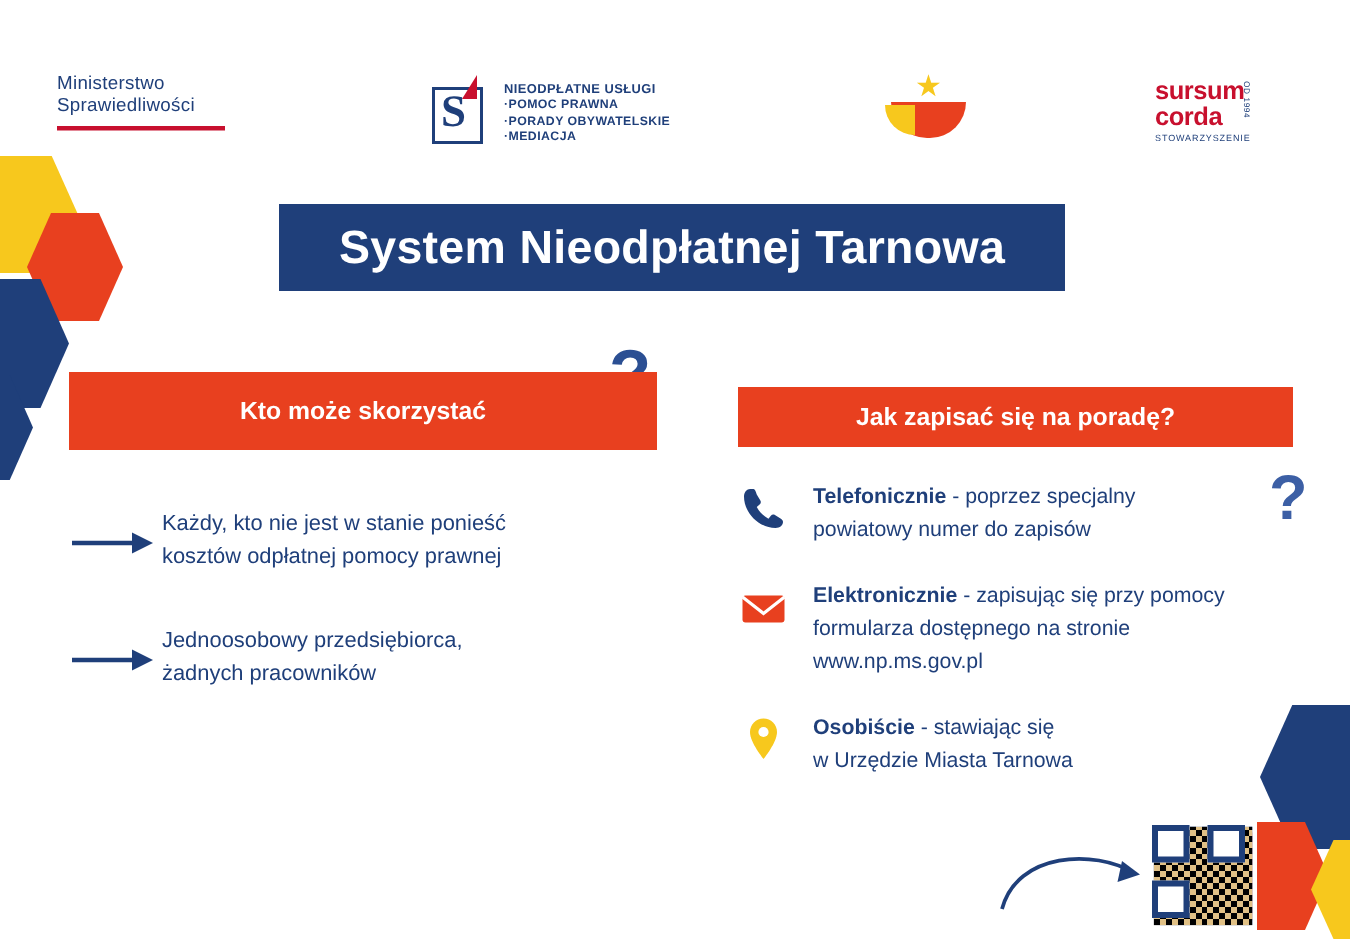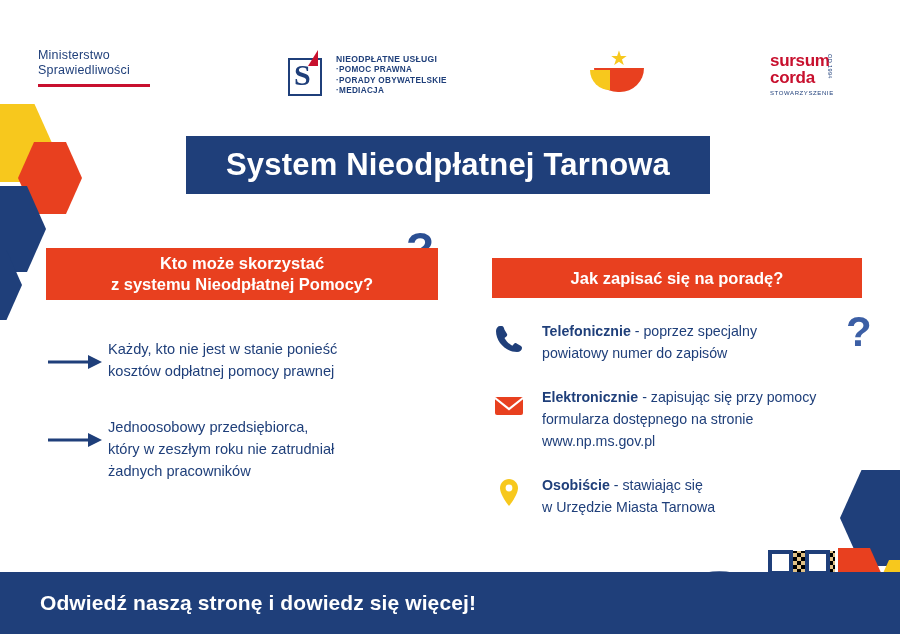--- a/index.html
+++ b/index.html
@@ -386,21 +386,20 @@
 
   <div class="title-bar">
     <span class="title">System Nieodpłatnej Tarnowa</span>
   </div>
 
   <div class="qmark qmark-left">?</div>
 
   <div class="sec-head sec-left">
     <div class="h-txt">
       <div>Kto może skorzystać</div>
-      <div>z systemu Nieodpłatnej Pomocy?</div>
     </div>
   </div>
 
   <div class="left-items">
 
     <div class="left-item">
       <div class="arrow-icon">
         <svg width="58" height="20" viewBox="0 0 58 20">
           <line x1="2" y1="10" x2="44" y2="10" stroke="#1f3f7a" stroke-width="3"></line>
           <polygon points="42,3 56,10 42,17" fill="#1f3f7a"></polygon>
@@ -414,21 +413,20 @@
 
     <div class="left-item">
       <div class="arrow-icon">
         <svg width="58" height="20" viewBox="0 0 58 20">
           <line x1="2" y1="10" x2="44" y2="10" stroke="#1f3f7a" stroke-width="3"></line>
           <polygon points="42,3 56,10 42,17" fill="#1f3f7a"></polygon>
         </svg>
       </div>
       <div class="txt">
         <div>Jednoosobowy przedsiębiorca,</div>
-        <div>który w zeszłym roku nie zatrudniał</div>
         <div>żadnych pracowników</div>
       </div>
     </div>
 
   </div>
 
   <div class="sec-head sec-right">
     <div class="h-txt">Jak zapisać się na poradę?</div>
   </div>
 
@@ -490,17 +488,14 @@
     </svg>
   </div>
 
   <div class="qr"></div>
   <div class="qr-inner">
     <div class="corner c1"></div>
     <div class="corner c2"></div>
     <div class="corner c3"></div>
   </div>
 
-  <div class="footer">
-    <span class="f-txt">Odwiedź naszą stronę i dowiedz się więcej!</span>
-  </div>
 
 </div>
 
 </body></html>

